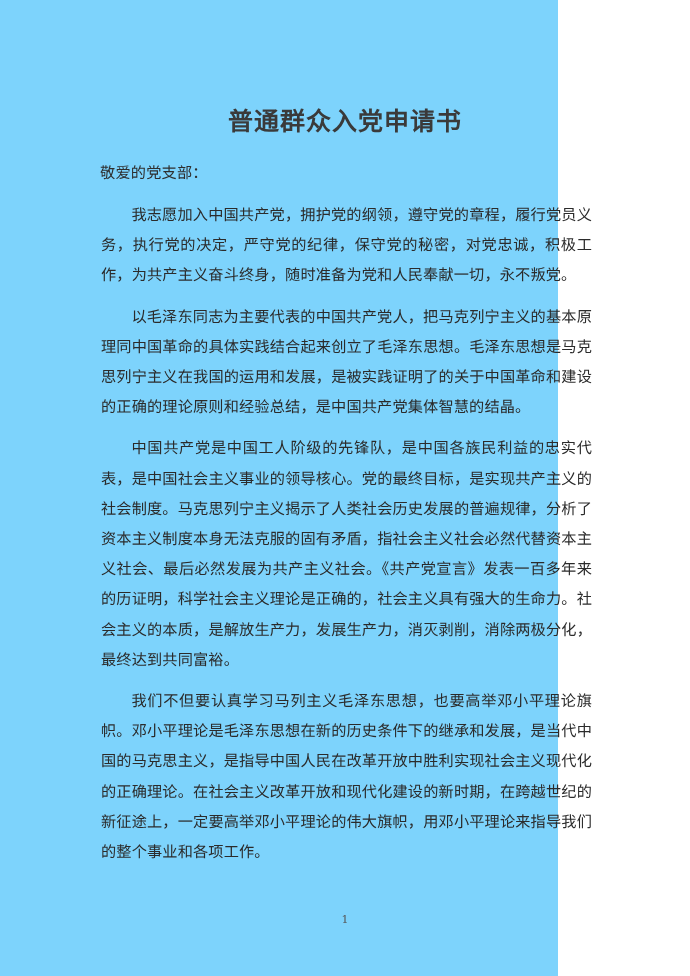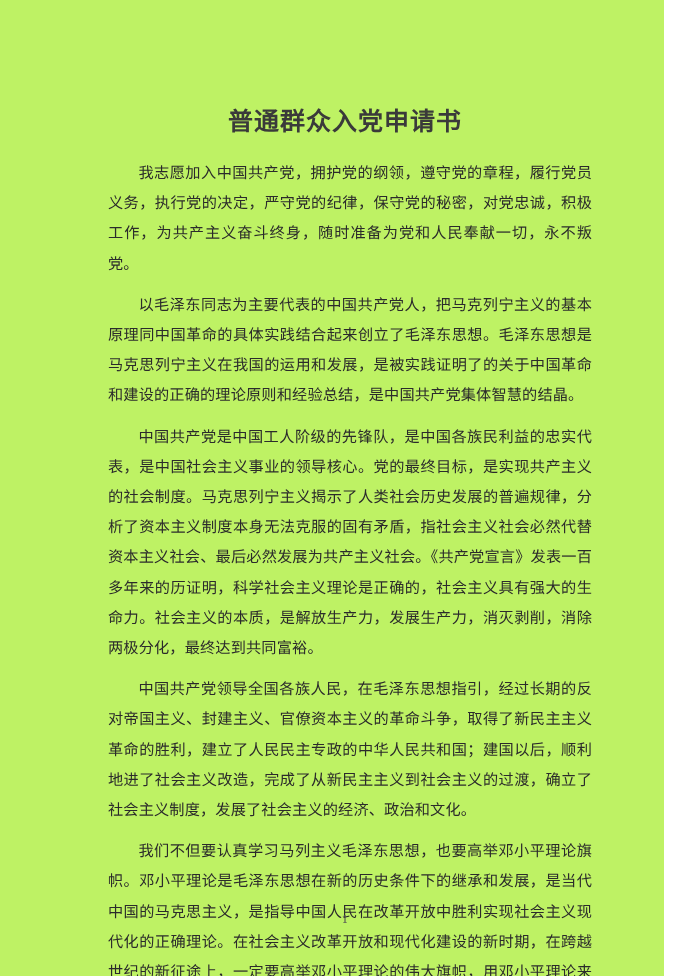--- a/index.html
+++ b/index.html
@@ -11,23 +11,23 @@
     width: 690px;
     height: 976px;
     background: #ffffff;
     font-family: "DejaVu Serif", "Liberation Serif", serif;
     overflow: hidden;
     position: relative;
   }
 
   .page {
     position: relative;
-    width: 664px;
+    width: 558px;
     height: 976px;
-    background: #bef264;
+    background: #7dd3fc;
     box-sizing: border-box;
   }
 
   .doc-title {
     position: absolute;
     top: 88px;
     left: 0;
     width: 690px;
     text-align: center;
     font-family: "DejaVu Sans", "Liberation Sans", sans-serif;
@@ -51,21 +51,21 @@
     color: #2e2e2e;
     margin: 0 0 12px 0;
     text-align: left;
     letter-spacing: 0.2px;
   }
 
   .para {
     font-size: 15.2px;
     line-height: 30.2px;
     color: #2b2b2b;
-    margin: 0 0 11px 8px;
+    margin: 0 0 11px 1px;
     text-indent: 2em;
     text-align: justify;
     text-justify: inter-ideograph;
     letter-spacing: 0.15px;
     word-break: break-all;
   }
 
   .para:last-child {
     margin-bottom: 0;
   }
@@ -87,28 +87,28 @@
 </style>
 </head>
 <body>
 
 <div class="page">
 
   <h1 class="doc-title">普通群众入党申请书</h1>
 
   <div class="body-block">
 
+    <p class="salutation">敬爱的党支部：</p>
 
     <p class="para">我志愿加入中国共产党，拥护党的纲领，遵守党的章程，履行党员义务，执行党的决定，严守党的纪律，保守党的秘密，对党忠诚，积极工作，为共产主义奋斗终身，随时准备为党和人民奉献一切，永不叛党。</p>
 
     <p class="para">以毛泽东同志为主要代表的中国共产党人，把马克列宁主义的基本原理同中国革命的具体实践结合起来创立了毛泽东思想。毛泽东思想是马克思列宁主义在我国的运用和发展，是被实践证明了的关于中国革命和建设的正确的理论原则和经验总结，是中国共产党集体智慧的结晶。</p>
 
     <p class="para">中国共产党是中国工人阶级的先锋队，是中国各族民利益的忠实代表，是中国社会主义事业的领导核心。党的最终目标，是实现共产主义的社会制度。马克思列宁主义揭示了人类社会历史发展的普遍规律，分析了资本主义制度本身无法克服的固有矛盾，指社会主义社会必然代替资本主义社会、最后必然发展为共产主义社会。《共产党宣言》发表一百多年来的历证明，科学社会主义理论是正确的，社会主义具有强大的生命力。社会主义的本质，是解放生产力，发展生产力，消灭剥削，消除两极分化，最终达到共同富裕。</p>
 
-    <p class="para">中国共产党领导全国各族人民，在毛泽东思想指引，经过长期的反对帝国主义、封建主义、官僚资本主义的革命斗争，取得了新民主主义革命的胜利，建立了人民民主专政的中华人民共和国；建国以后，顺利地进了社会主义改造，完成了从新民主主义到社会主义的过渡，确立了社会主义制度，发展了社会主义的经济、政治和文化。</p>
 
     <p class="para">我们不但要认真学习马列主义毛泽东思想，也要高举邓小平理论旗帜。邓小平理论是毛泽东思想在新的历史条件下的继承和发展，是当代中国的马克思主义，是指导中国人民在改革开放中胜利实现社会主义现代化的正确理论。在社会主义改革开放和现代化建设的新时期，在跨越世纪的新征途上，一定要高举邓小平理论的伟大旗帜，用邓小平理论来指导我们的整个事业和各项工作。</p>
 
   </div>
 
   <div class="page-footer">
     <span class="page-number">1</span>
   </div>
 
 </div>

